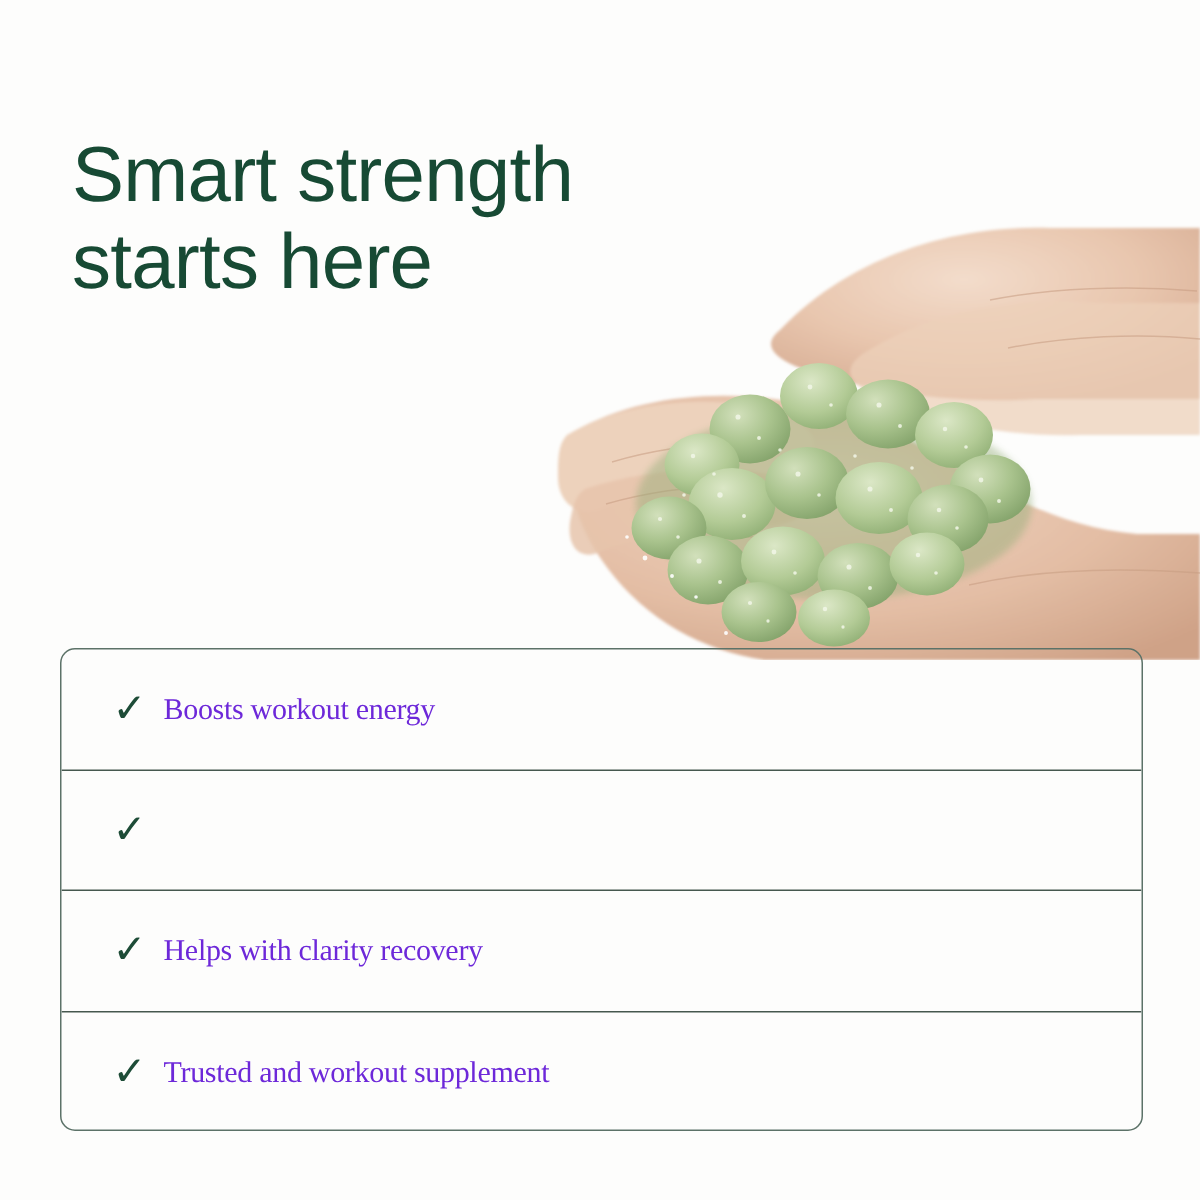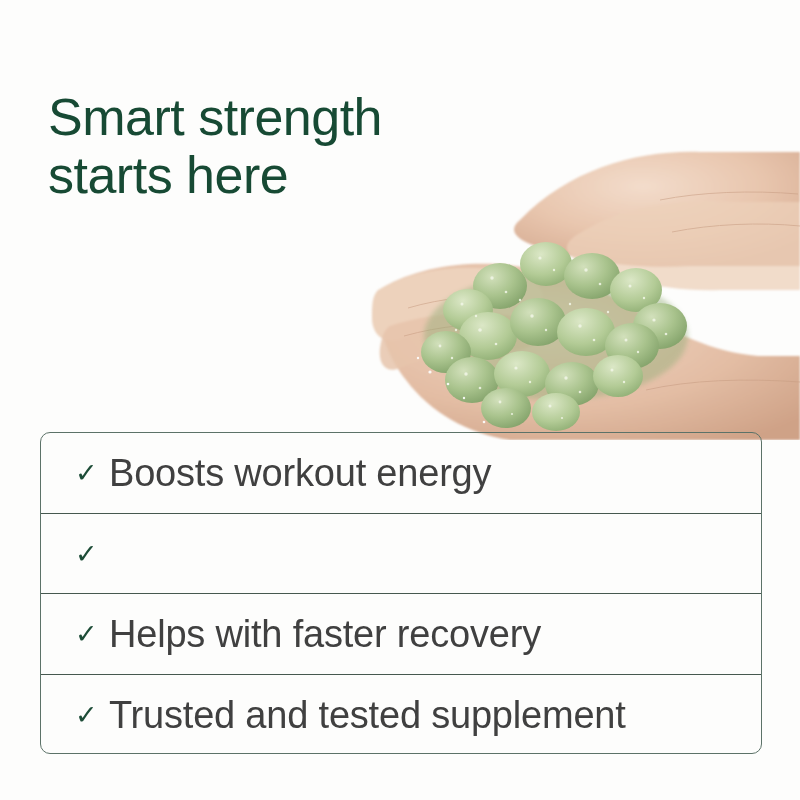--- a/index.html
+++ b/index.html
@@ -72,25 +72,26 @@
   .check-icon {
     flex: 0 0 auto;
     width: 34px;
     font-size: 27px;
     line-height: 1;
     color: #1d4c37;
     font-weight: 700;
     font-family: "DejaVu Sans", sans-serif;
   }
   .benefit-text {
-    font-size: 38px;
+    font-size: 20px;
     line-height: 34px;
-    color: #404040;
+    color: #6d28d9;
     letter-spacing: -0.2px;
     white-space: nowrap;
+    font-family: Liberation Serif, serif;
   }
 </style>
 </head>
 <body>
 
 <div class="canvas">
 
   <h1 class="headline">Smart strength
 starts here</h1>
 
@@ -241,23 +242,23 @@
       <span class="check-icon">✓</span>
       <span class="benefit-text">Boosts workout energy</span>
     </div>
 
     <div class="benefit-row">
       <span class="check-icon">✓</span>
     </div>
 
     <div class="benefit-row">
       <span class="check-icon">✓</span>
-      <span class="benefit-text">Helps with faster recovery</span>
-    </div>
-
-    <div class="benefit-row">
-      <span class="check-icon">✓</span>
-      <span class="benefit-text">Trusted and tested supplement</span>
+      <span class="benefit-text">Helps with clarity recovery</span>
+    </div>
+
+    <div class="benefit-row">
+      <span class="check-icon">✓</span>
+      <span class="benefit-text">Trusted and workout supplement</span>
     </div>
 
   </div>
 
 </div>
 
 </body></html>

